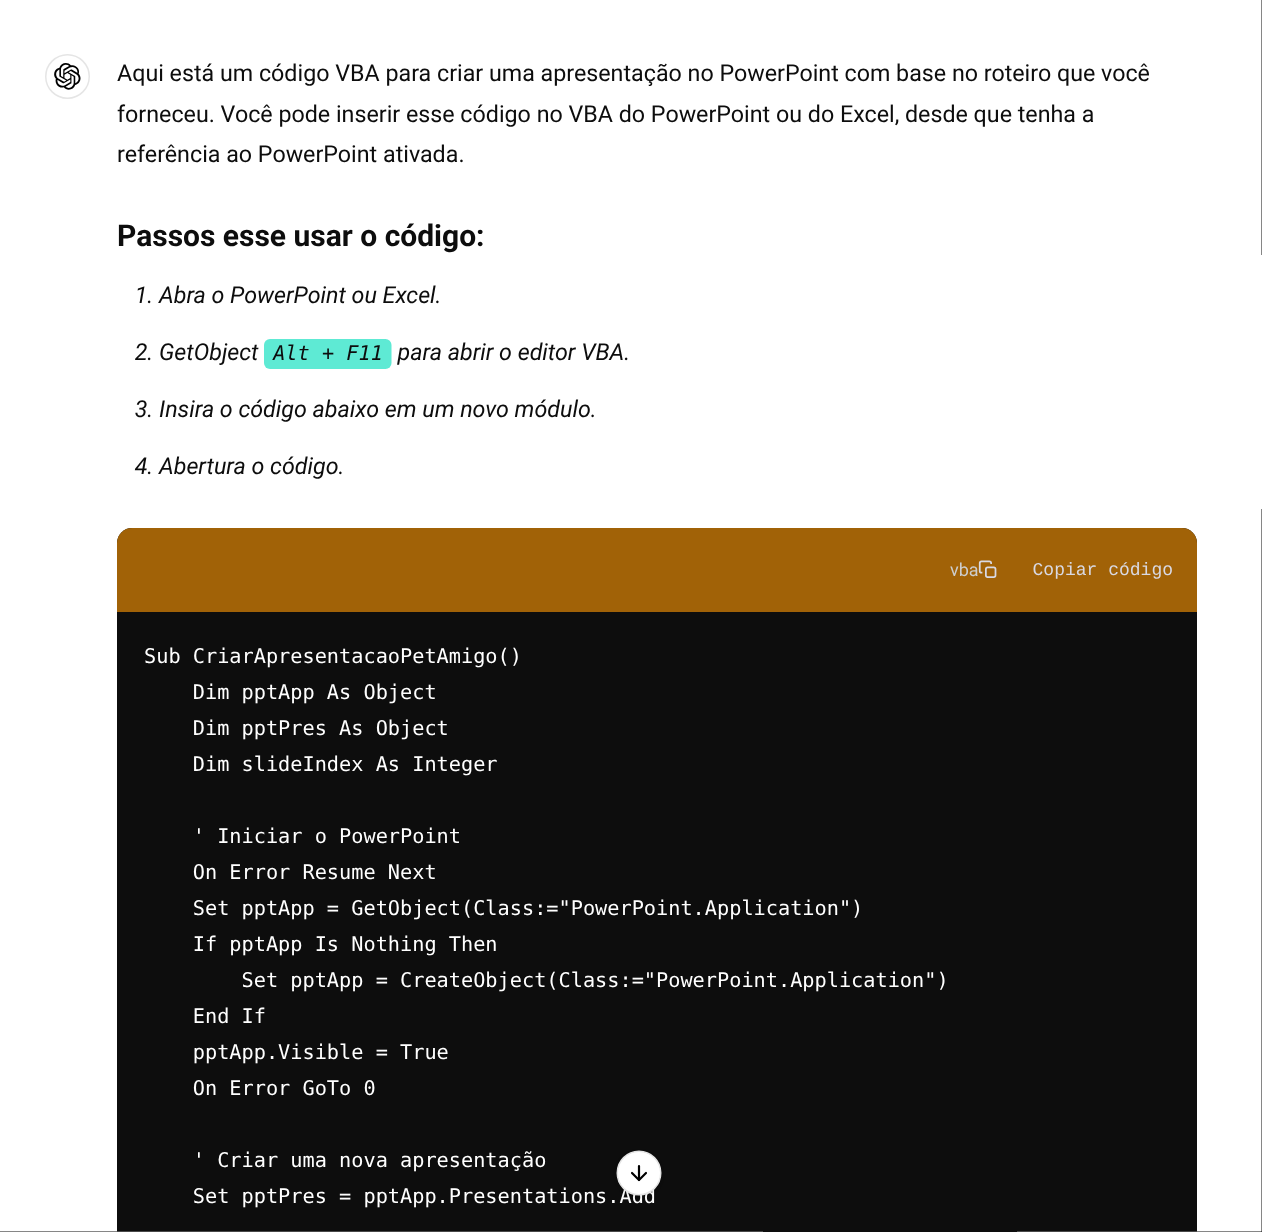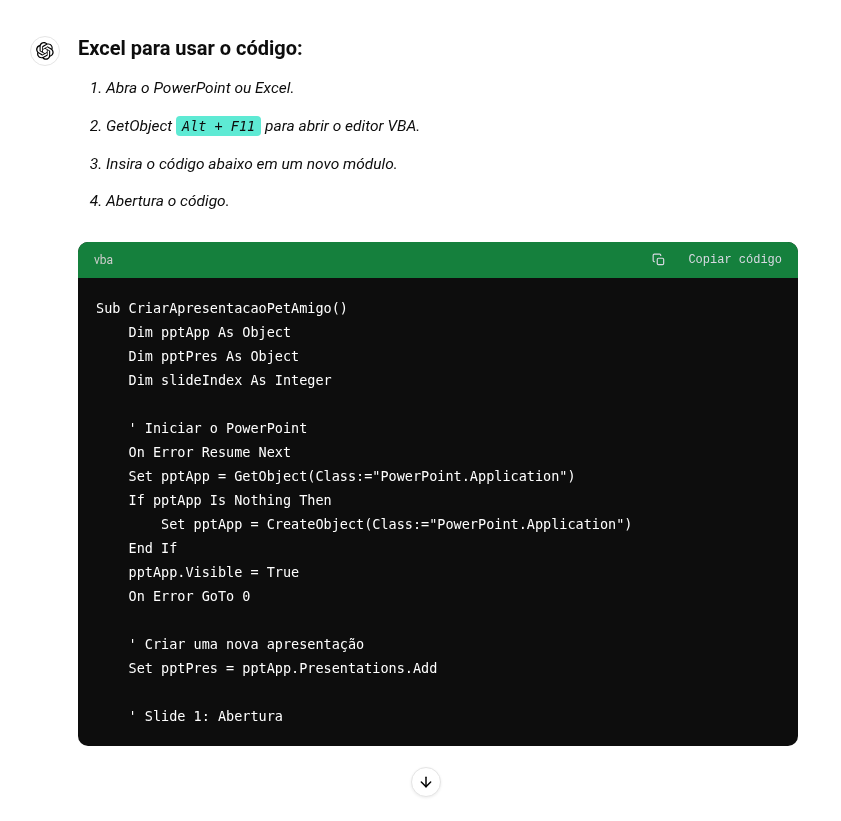--- a/index.html
+++ b/index.html
@@ -71,25 +71,25 @@
   font-family: ui-monospace, SFMono-Regular, Menlo, Monaco, Consolas, monospace;
   font-size: 13.5px;
 }
 .code-block {
   background: #0d0d0d;
   border-radius: 10px;
   overflow: hidden;
   margin-top: 8px;
 }
 .code-header {
-  background: #15803d;
-  display: flex;
-  justify-content: space-between;
-  align-items: center;
-  padding: 11px 16px;
+  background: #a16207;
+  display: flex;
+  justify-content: flex-end;
+  align-items: center;
+  padding: 21px 16px;
   font-size: 12px;
   color: #d9d9e3;
 }
 .code-lang {
   color: #cdcdcd;
 }
 .copy-btn {
   display: flex;
   align-items: center;
   gap: 22px;
@@ -137,22 +137,23 @@
 <body>
 
 <div class="container">
   <div class="avatar">
     <svg viewBox="0 0 41 41" fill="none">
       <path d="M37.5 16.5c.9-2.7.6-5.7-.9-8.1-2.2-3.9-6.7-5.9-11-4.9C23.7 1.3 20.9 0 18 0c-4.5 0-8.4 2.9-9.8 7.1-2.8.6-5.2 2.3-6.6 4.8-2.3 3.9-1.7 8.8 1.3 12.1-.9 2.7-.6 5.7.9 8.1 2.2 3.9 6.7 5.9 11 4.9 1.9 2.2 4.7 3.5 7.6 3.5 4.5 0 8.4-2.9 9.8-7.1 2.8-.6 5.2-2.3 6.6-4.8 2.3-3.9 1.8-8.8-1.3-12.1zM22.4 37.8c-1.8 0-3.5-.6-4.9-1.7l.2-.1 8.1-4.7c.4-.2.7-.7.7-1.1V18.7l3.4 2v9.4c0 4.3-3.3 7.7-7.5 7.7zM6.2 30.9c-.9-1.5-1.2-3.4-.9-5.1l.2.1 8.1 4.7c.4.2.9.2 1.3 0l9.9-5.7v4l-8.2 4.7c-3.6 2.1-8.3.9-10.4-2.7zM4.1 13.4c.9-1.6 2.3-2.7 4-3.4v9.7c0 .5.3.9.7 1.1l9.9 5.7-3.4 2-8.1-4.7c-3.7-2.1-4.9-6.8-3.1-10.4zm27.9 6.5l-9.9-5.7 3.4-2 8.1 4.7c3.6 2.1 4.9 6.8 2.7 10.4-.9 1.6-2.3 2.7-4 3.4v-9.7c.1-.4-.1-.9-.3-1.1zm3.4-5.1l-.2-.1-8.1-4.7c-.4-.2-.9-.2-1.3 0l-9.9 5.7v-4l8.2-4.7c3.6-2.1 8.3-.9 10.4 2.7.9 1.5 1.2 3.3.9 5.1zm-21.4 7l-3.4-2v-9.4c0-4.2 3.4-7.6 7.6-7.6 1.8 0 3.5.6 4.9 1.7l-.2.1-8.1 4.7c-.4.2-.7.7-.7 1.1l-.1 11.4zm1.9-4l4.4-2.5 4.4 2.5v5.1l-4.4 2.5-4.4-2.5v-5.1z" fill="#000000"></path>
     </svg>
   </div>
 
   <div class="content">
-
-    <h3 class="heading">Excel para usar o código:</h3>
+    <p class="intro">Aqui está um código VBA para criar uma apresentação no PowerPoint com base no roteiro que você forneceu. Você pode inserir esse código no VBA do PowerPoint ou do Excel, desde que tenha a referência ao PowerPoint ativada.</p>
+
+    <h3 class="heading">Passos esse usar o código:</h3>
 
     <ol class="steps">
       <li>Abra o PowerPoint ou Excel.</li>
       <li>
         <span>GetObject </span><code class="inline">Alt + F11</code><span> para abrir o editor VBA.</span>
       </li>
       <li>Insira o código abaixo em um novo módulo.</li>
       <li>Abertura o código.</li>
     </ol>
 

